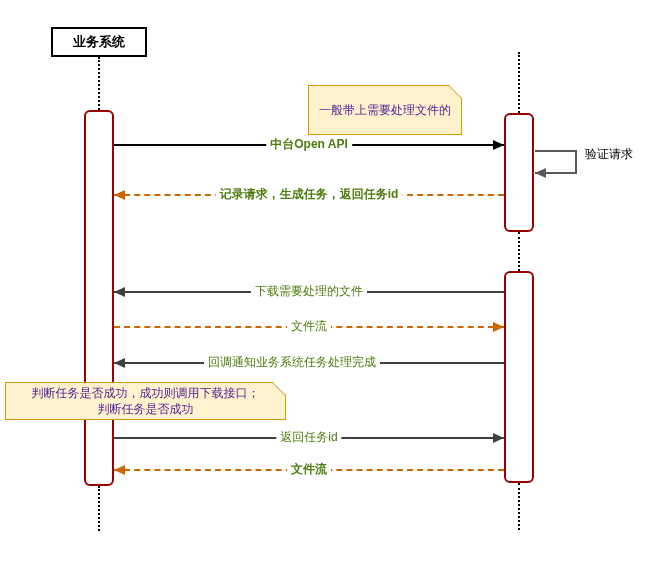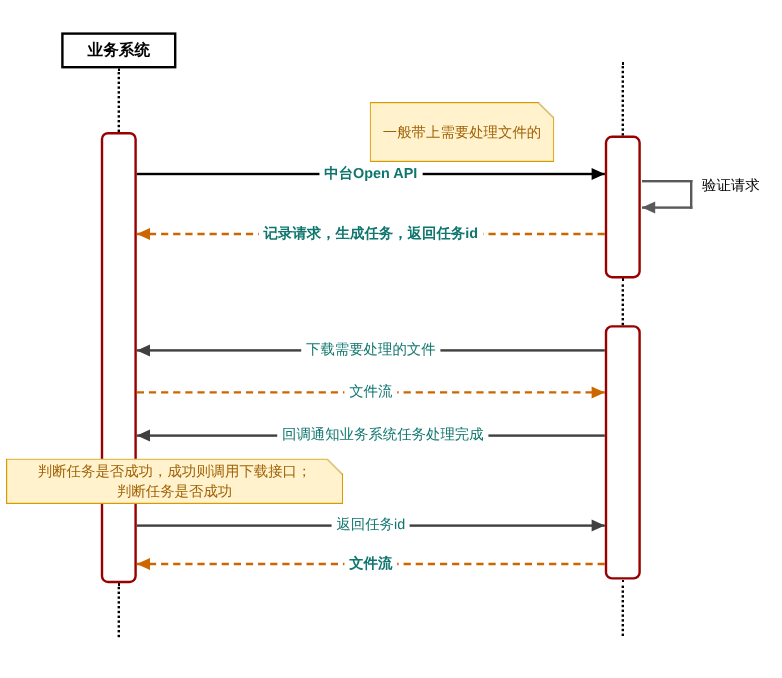--- a/index.html
+++ b/index.html
@@ -31,35 +31,35 @@
   .ah{position:absolute;width:0;height:0;z-index:4;}
   .ah.right{border-top:5px solid transparent;border-bottom:5px solid transparent;border-left:11px solid #000;}
   .ah.left{border-top:5px solid transparent;border-bottom:5px solid transparent;border-right:11px solid #000;}
   .ah.black.right{border-left-color:#000000;}
   .ah.gray.right{border-left-color:#404040;}  .ah.gray.left{border-right-color:#404040;}
   .ah.orange.right{border-left-color:#cc6600;}.ah.orange.left{border-right-color:#cc6600;}
   .ah.loopgray.left{border-right-color:#595959;}
   
   .msg-label{
     position:absolute;transform:translateX(-50%);background:#ffffff;
-    padding:0 4px;font-size:12px;color:#0f766e;white-space:nowrap;z-index:6;line-height:15px;
+    padding:0 4px;font-size:12px;color:#4d7c0f;white-space:nowrap;z-index:6;line-height:15px;
   }
   .msg-label.bold{font-weight:bold;}
   .self-label{
     position:absolute;font-size:12px;color:#000;white-space:nowrap;z-index:6;line-height:15px;
   }
   
   .self-loop{
     position:absolute;box-sizing:border-box;z-index:3;
     border-top:2px solid #595959;border-right:2px solid #595959;border-bottom:2px solid #595959;
   }
   
   .note{
     position:absolute;background:#fff2cc;border:1px solid #d79b00;box-sizing:border-box;
-    z-index:7;font-size:12px;color:#a16207;text-align:center;
+    z-index:7;font-size:12px;color:#4c1d95;text-align:center;
     display:flex;flex-direction:column;justify-content:center;
     clip-path:polygon(0 0,calc(100% - 13px) 0,100% 13px,100% 100%,0 100%);
   }
   .note .fold{
     position:absolute;top:0;right:0;width:0;height:0;
     border-left:13px solid transparent;border-top:13px solid #d9c47e;z-index:8;
   }
   .note .line{line-height:16px;}
 </style>
 </head>
@@ -107,21 +107,21 @@
 
   <div>
     <div class="msg-line dash-orange" style="left:114px;top:326px;width:390px;"></div>
     <div class="ah orange right" style="left:493px;top:322px;"></div>
     <div class="msg-label" style="left:309px;top:319px;">文件流</div>
   </div>
 
   <div>
     <div class="msg-line solid-gray" style="left:114px;top:362px;width:390px;"></div>
     <div class="ah gray left" style="left:114px;top:358px;"></div>
-    <div class="msg-label" style="left:319px;top:355px;">回调通知业务系统任务处理完成</div>
+    <div class="msg-label" style="left:292px;top:355px;">回调通知业务系统任务处理完成</div>
   </div>
 
   <div>
     <div class="msg-line solid-gray" style="left:114px;top:437px;width:390px;"></div>
     <div class="ah gray right" style="left:493px;top:433px;"></div>
     <div class="msg-label" style="left:309px;top:430px;">返回任务id</div>
   </div>
 
   <div>
     <div class="msg-line dash-orange" style="left:114px;top:469px;width:390px;"></div>

